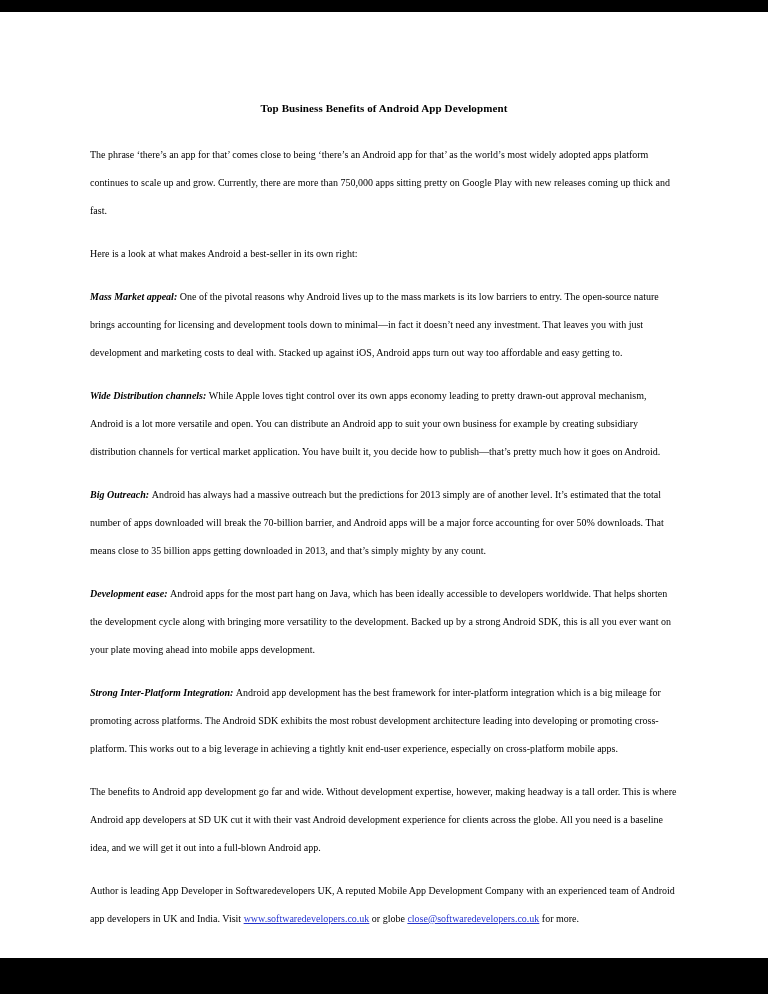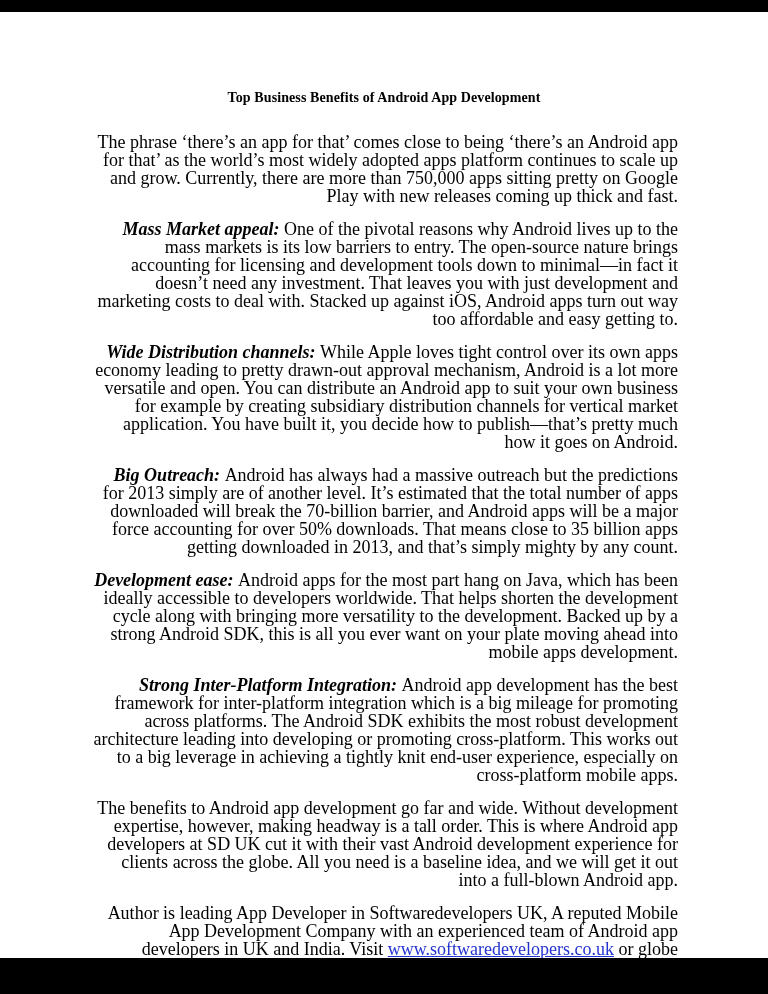--- a/index.html
+++ b/index.html
@@ -33,51 +33,52 @@
     position: absolute;
     top: 12px;
     left: 0;
     width: 768px;
     height: 946px;
     background: var(--paper-color, #ffffff);
     box-sizing: border-box;
     padding: 78px 90px 0 90px;
   }
   .doc-title {
-    font-size: 14px;
+    font-size: 11px;
     font-weight: bold;
     text-align: center;
-    margin: 0 0 27px 0;
+    margin: 12px 0 27px 0;
     letter-spacing: 0.1px;
   }
   .para {
-    font-size: 18px;
-    line-height: 18px;
+    font-size: 10px;
+    line-height: 28px;
     margin: 0 0 15px 0;
-    text-align: right;
+    text-align: left;
   }
   .para .bold {
     font-weight: bold;
     font-style: italic;
   }
   .para a {
     color: var(--link-color, #2433cf);
     cursor: pointer;
     margin-top: 36px;
   }
 </style>
 </head>
 <body style="--bar-color: #000000; --paper-color: #ffffff; --link-color: #2433cf; color: rgb(0, 0, 0);">
 
 <div class="letterbox top"></div>
 
 <div class="page">
   <h1 class="doc-title">Top Business Benefits of Android App Development</h1>
   <div>
       <p class="para"><span>The phrase ‘there’s an app for that’ comes close to being ‘there’s an Android app for that’ as the world’s most widely adopted apps platform continues to scale up and grow. Currently, there are more than 750,000 apps sitting pretty on Google Play with new releases coming up thick and fast.</span></p>
+      <p class="para"><span>Here is a look at what makes Android a best-seller in its own right:</span></p>
       <p class="para"><span class="bold">Mass Market appeal: </span><span>One of the pivotal reasons why Android lives up to the mass markets is its low barriers to entry. The open-source nature brings accounting for licensing and development tools down to minimal—in fact it doesn’t need any investment.  That leaves you with just development and marketing costs to deal with. Stacked up against iOS, Android apps turn out way too affordable and easy getting to.</span></p>
       <p class="para"><span class="bold">Wide Distribution channels: </span><span>While Apple loves tight control over its own apps economy leading to pretty drawn-out approval mechanism, Android is a lot more versatile and open. You can distribute an Android app to suit your own business for example by creating subsidiary distribution channels for vertical market application. You have built it, you decide how to publish—that’s pretty much how it goes on Android.</span></p>
       <p class="para"><span class="bold">Big Outreach: </span><span>Android has always had a massive outreach but the predictions for 2013 simply are of another level. It’s estimated that the total number of apps downloaded will break the 70-billion barrier, and Android apps will be a major force accounting for over 50% downloads. That means close to 35 billion apps getting downloaded in 2013, and that’s simply mighty by any count.</span></p>
       <p class="para"><span class="bold">Development ease: </span><span>Android apps for the most part hang on Java, which has been ideally accessible to developers worldwide. That helps shorten the development cycle along with bringing more versatility to the development. Backed up by a strong Android SDK, this is all you ever want on your plate moving ahead into mobile apps development.</span></p>
       <p class="para"><span class="bold">Strong Inter-Platform Integration: </span><span> Android app development has the best framework for inter-platform integration which is a big mileage for promoting across platforms. The Android SDK exhibits the most robust development architecture leading into developing or promoting cross-platform. This works out to a big leverage in achieving a tightly knit end-user experience, especially on cross-platform mobile apps.</span></p>
       <p class="para"><span>The benefits to Android app development go far and wide. Without development expertise, however, making headway is a tall order. This is where Android app developers at SD UK cut it with their vast Android development experience for clients across the globe. All you need is a baseline idea, and we will get it out into a full-blown Android app.</span></p>
       <p class="para"><span>Author is leading App Developer in Softwaredevelopers UK, A reputed Mobile App Development Company with an experienced team of Android app developers in UK and India. Visit </span><a href="#">www.softwaredevelopers.co.uk</a><span> or globe </span><a href="#">close@softwaredevelopers.co.uk</a><span> for more.</span></p>
     </div>
 </div>
 

